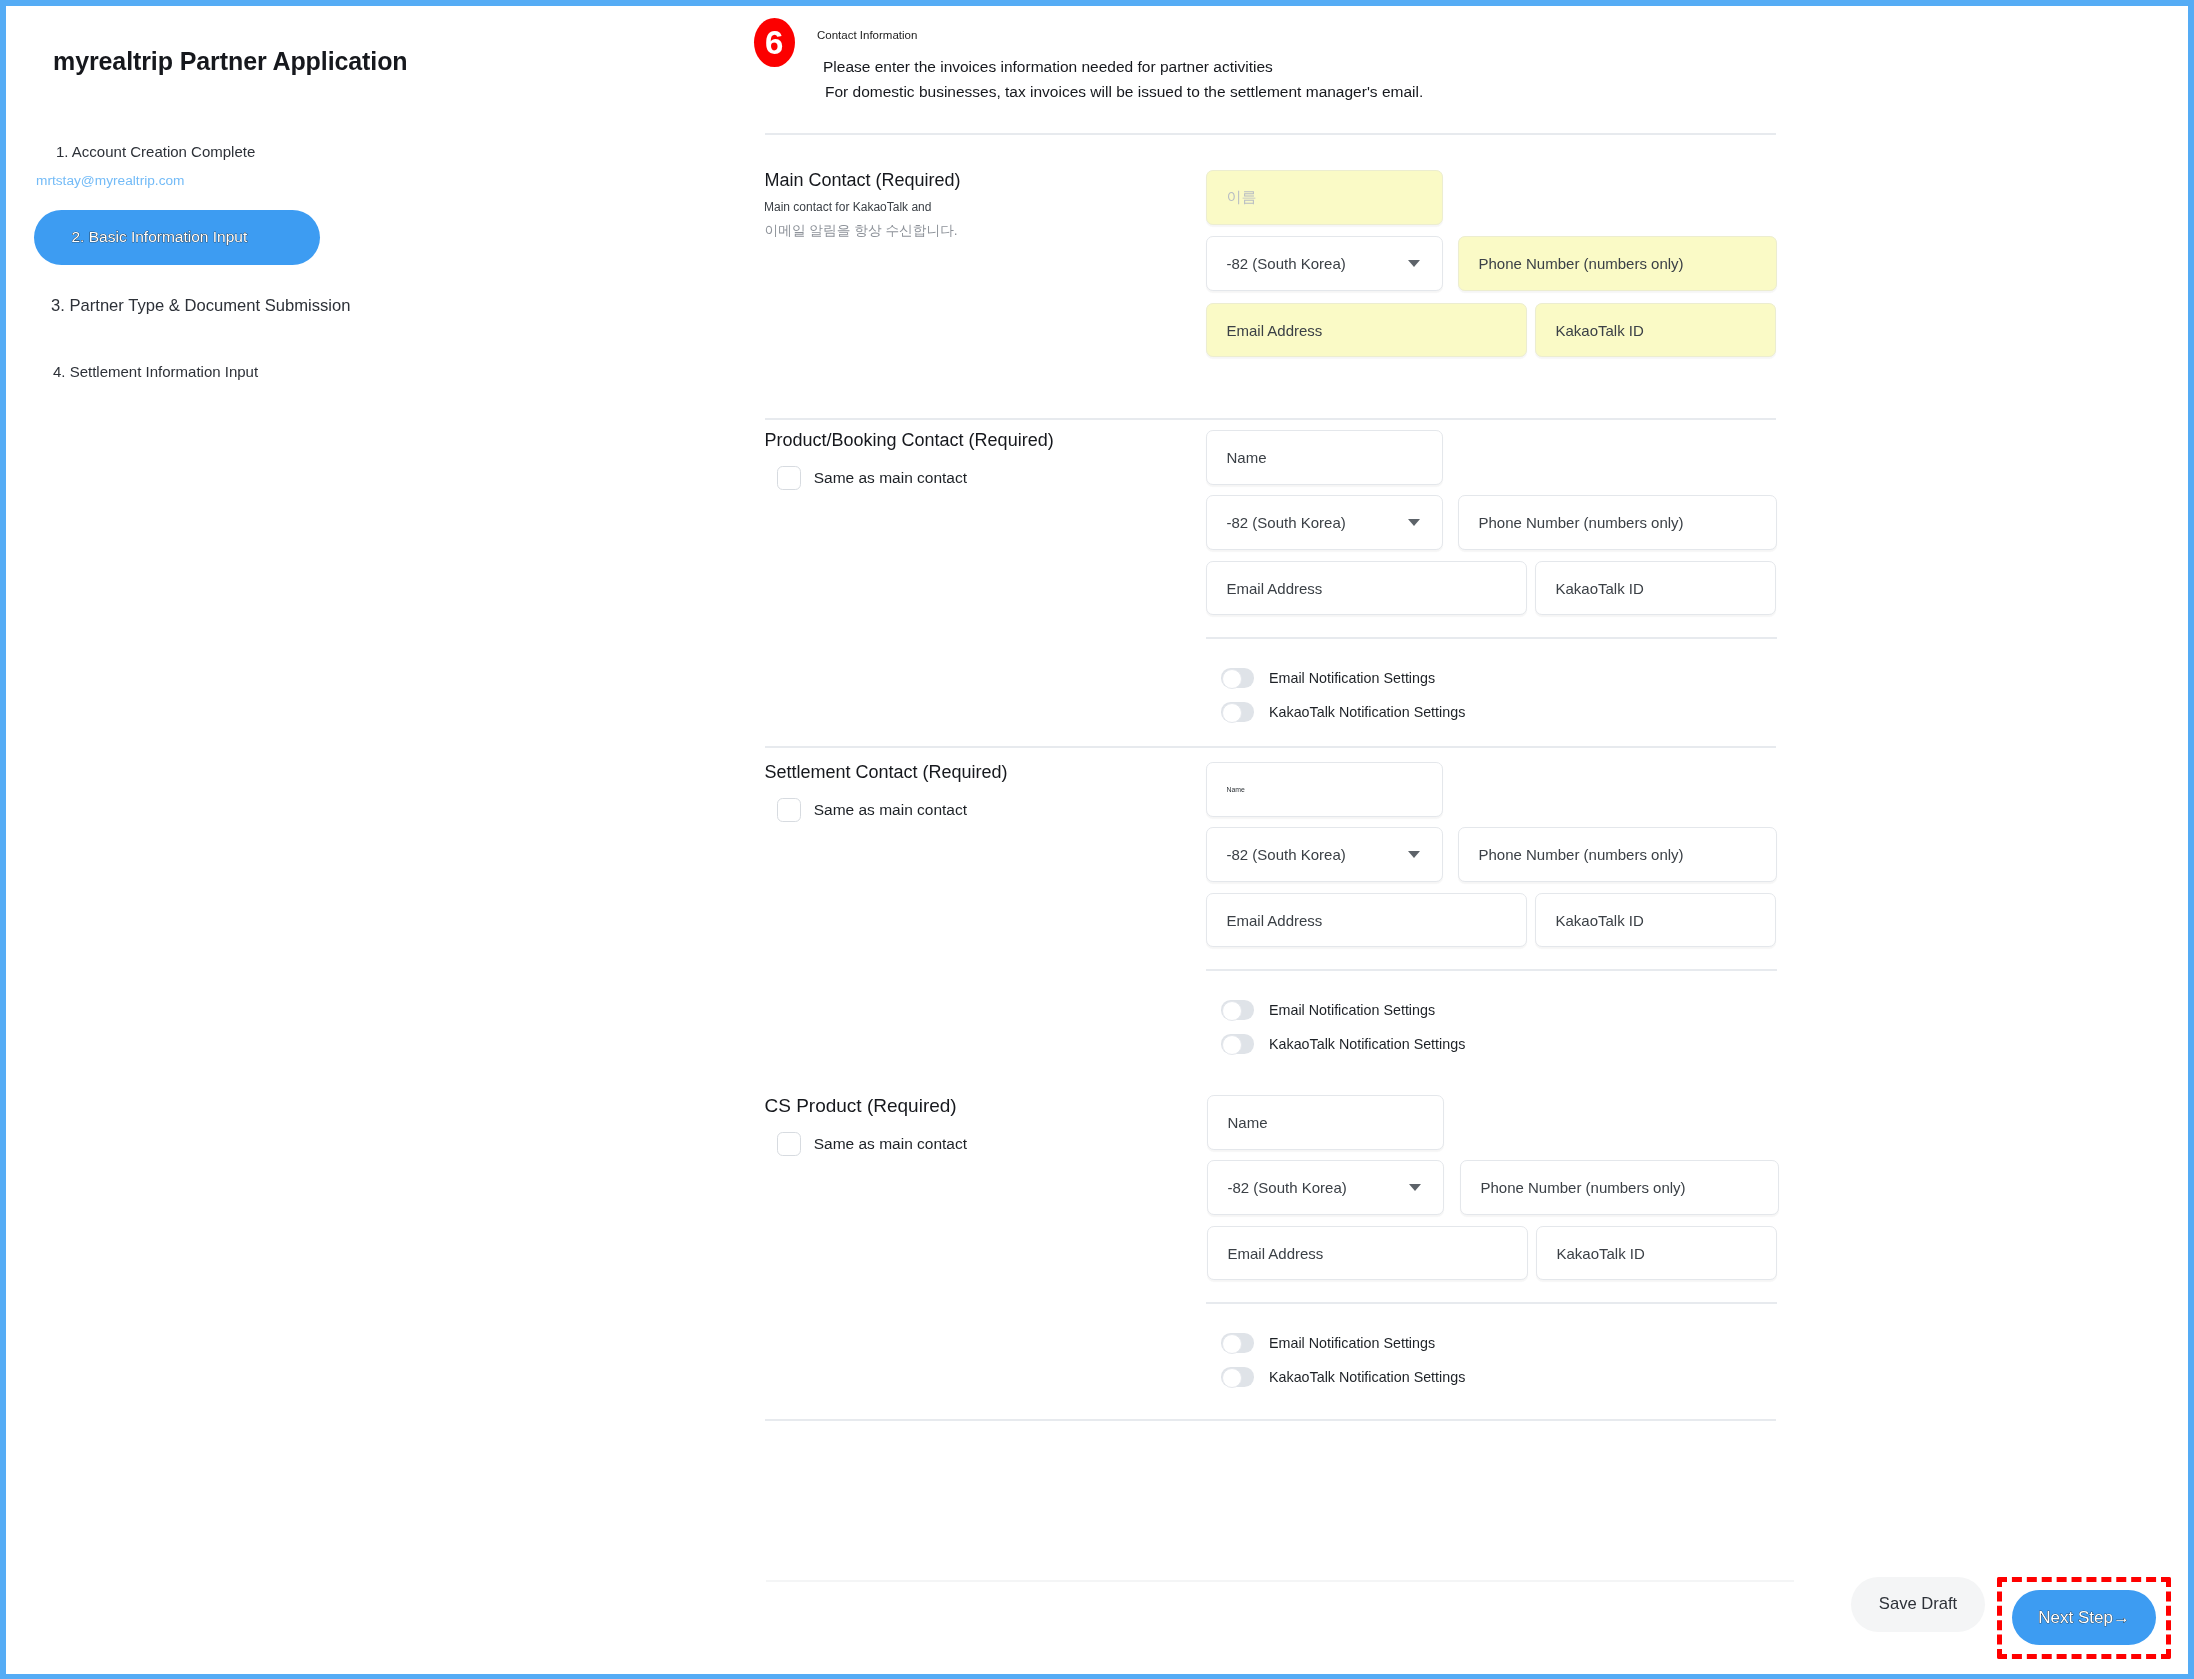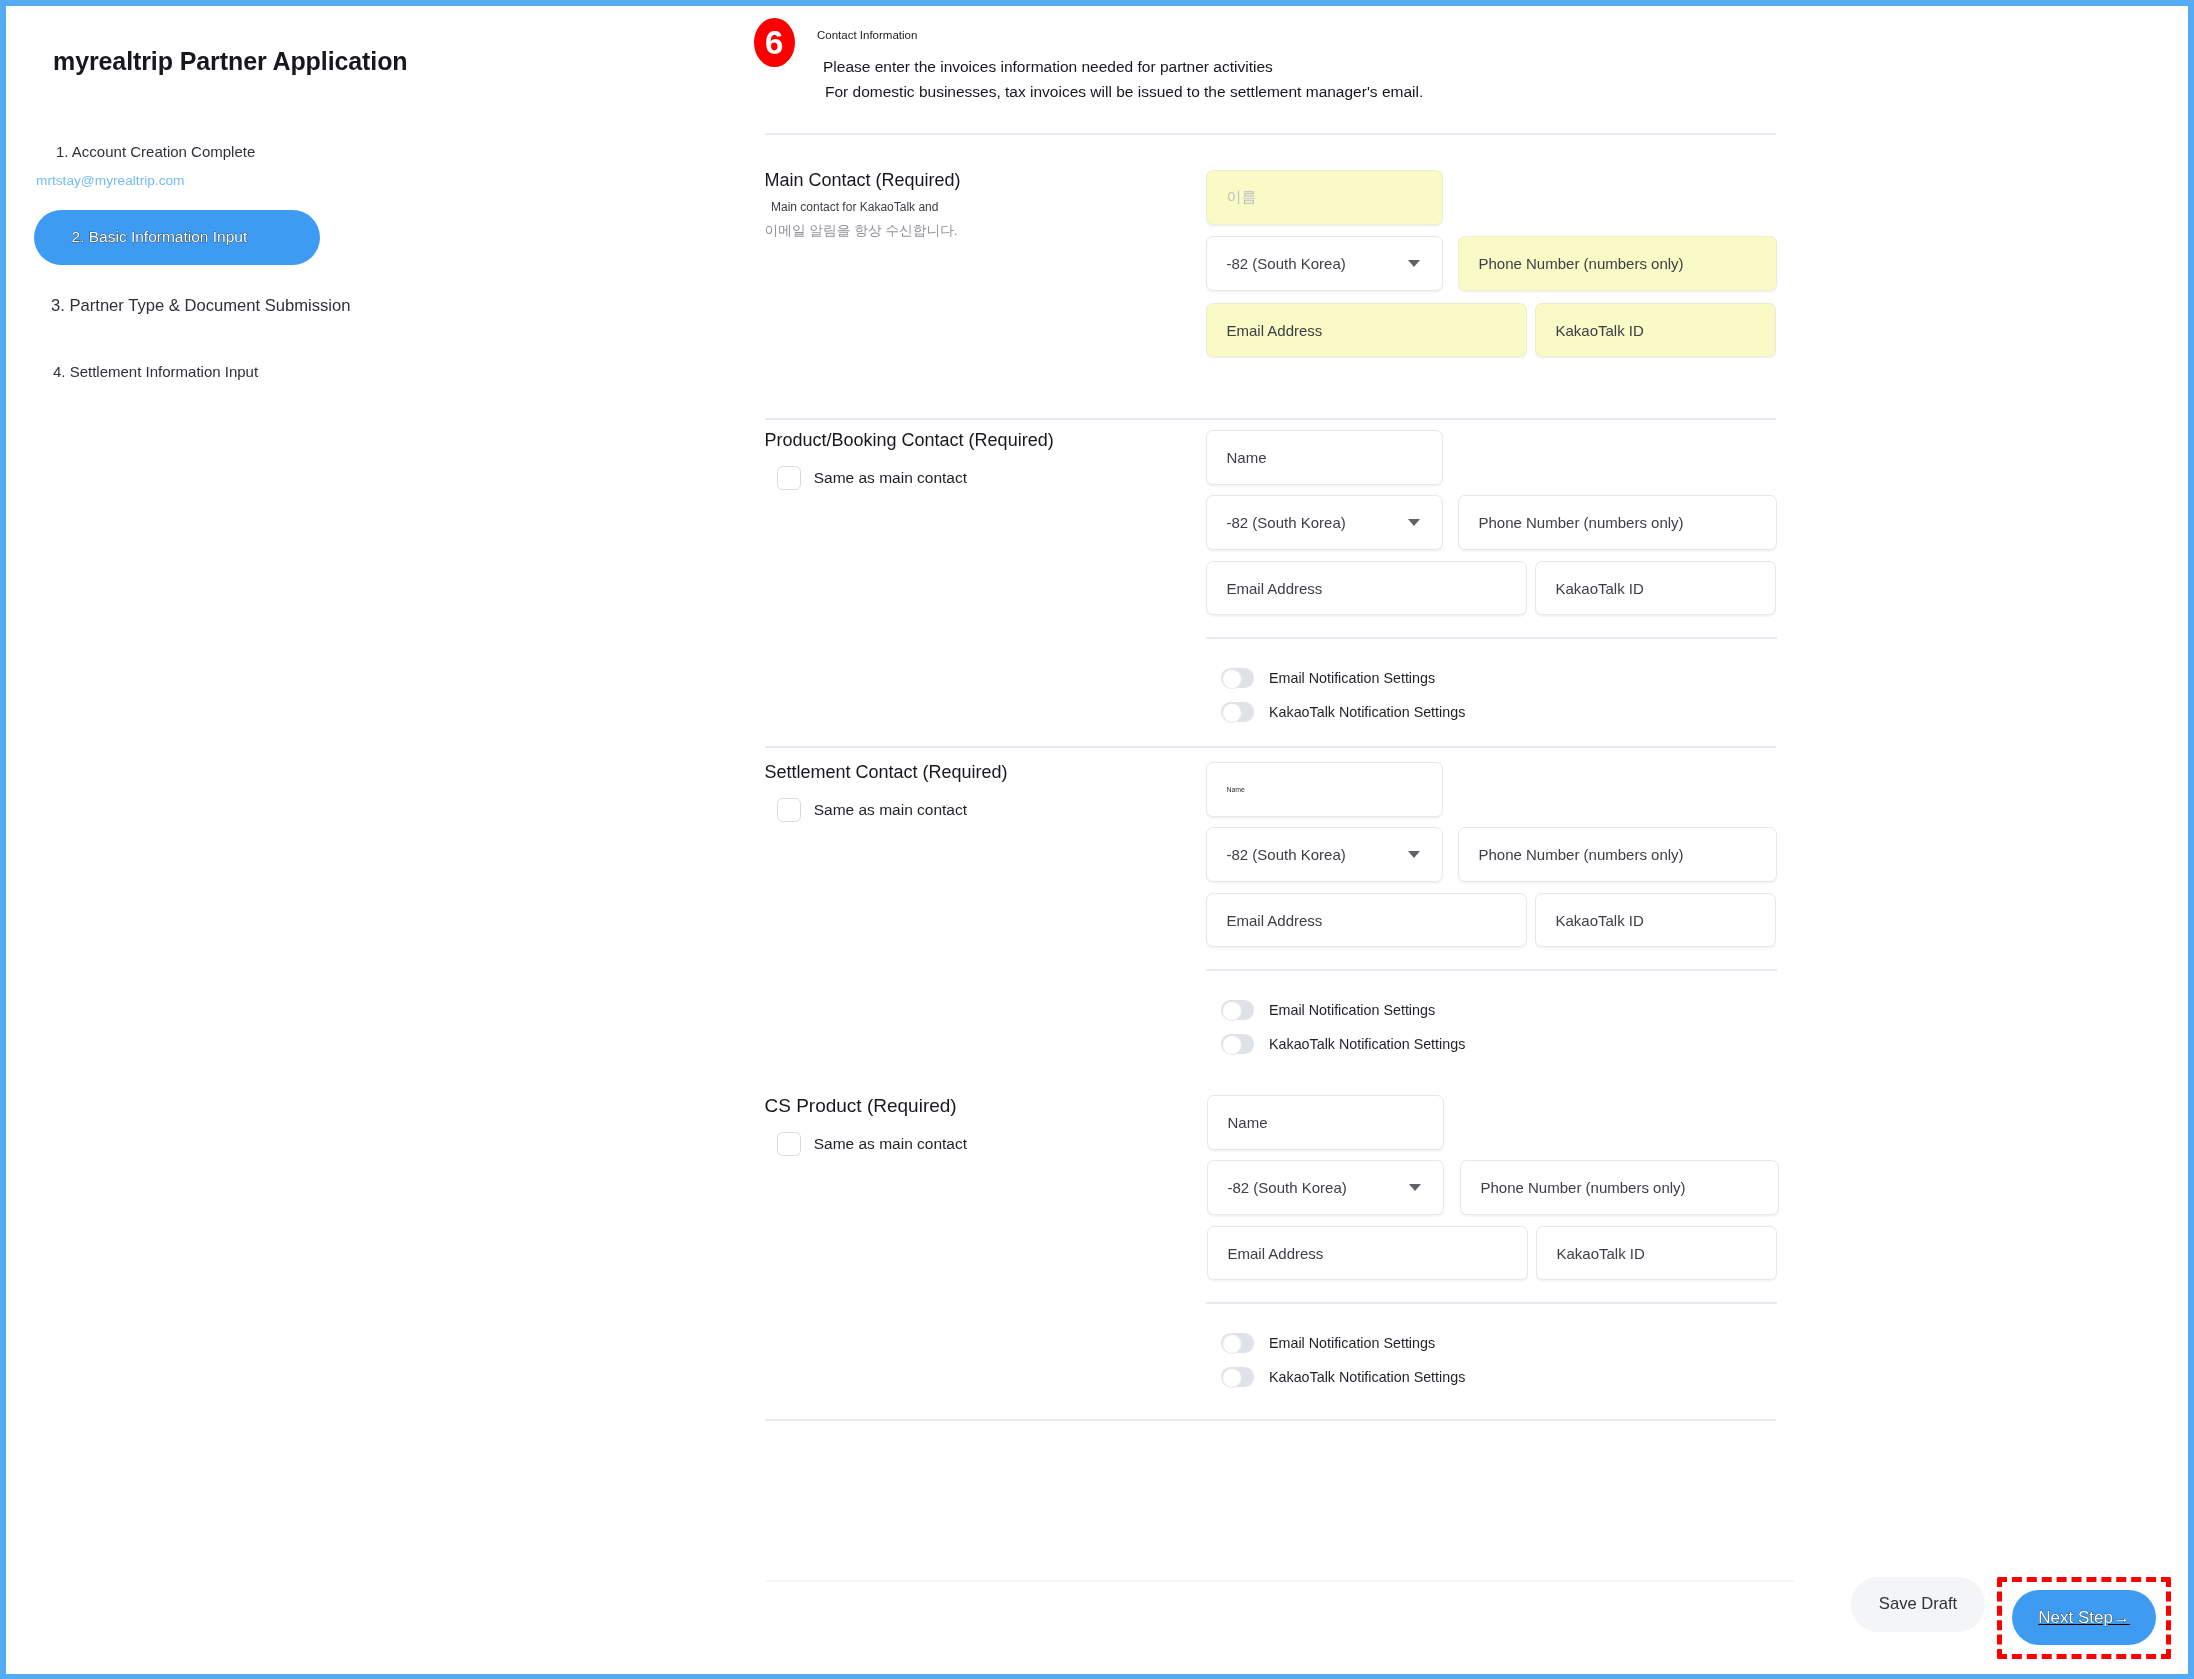--- a/index.html
+++ b/index.html
@@ -120,21 +120,21 @@
   .sec-label {
     position: absolute; left: 0; top: 0;
     width: 435px;
   }
   .sec-title {
     font-size: 18px; color: #16181d;
     white-space: nowrap;
     margin-left: 19.5px;
   }
   .sec-sub {
-    margin-left: 26px; margin-top: 9.2px;
+    margin-left: 19px; margin-top: 9.2px;
     font-size: 12px; color: #3b4046;
     white-space: nowrap;
   }
   .sec-sub2 {
     margin-left: 19.5px; margin-top: 8px;
     font-size: 13.7px; color: #8d9299;
     white-space: nowrap;
   }
   .same-row {
     display: flex; align-items: center;
@@ -217,21 +217,21 @@
     display: flex; gap: 12.6px;
   }
   .btn-draft {
     height: 55px; padding: 0 27.5px;
     background: #f4f5f6;
     border: none; border-radius: 27.5px;
     font-family: "Liberation Sans", sans-serif;
     font-size: 16.6px; color: #2d3138;
     cursor: pointer; white-space: nowrap;
   }
-  .next-wrap { position: relative; padding: 13.7px 15px; text-decoration: underline; }
+  .next-wrap { position: relative; padding: 13.7px 15px; }
   .next-wrap::before {
     content: ""; position: absolute;
     left: 0; top: 0; right: 0; bottom: 0;
     border: 5.2px dashed #ff0000;
     border-radius: 2.3px;
   }
   .btn-next {
     position: relative;
     height: 55px; padding: 0 26px;
     background: #3d9cf2;

